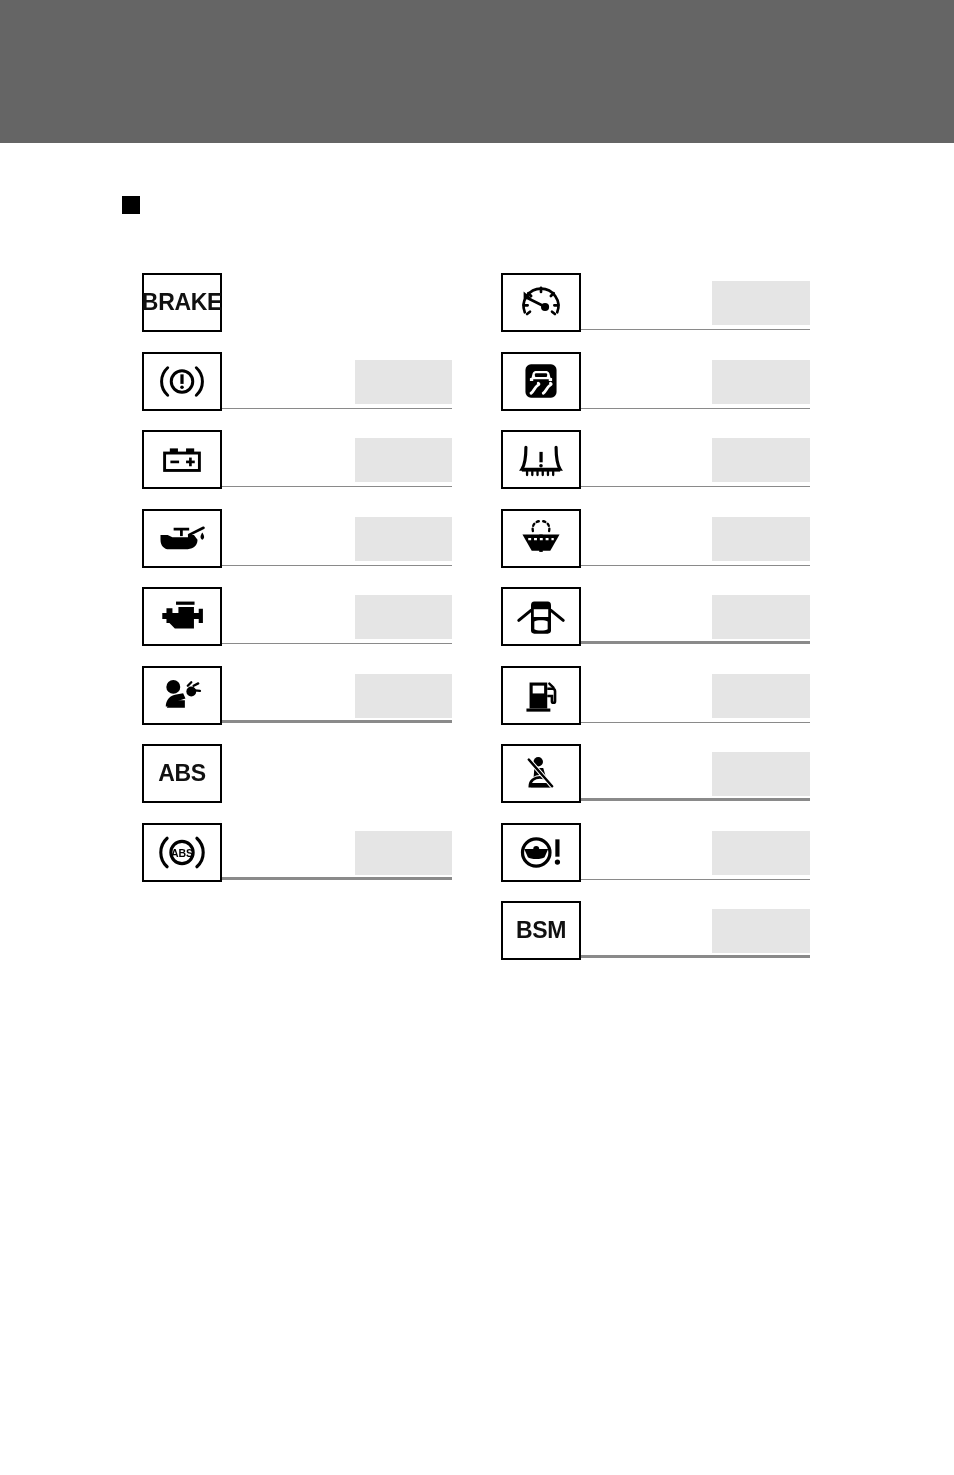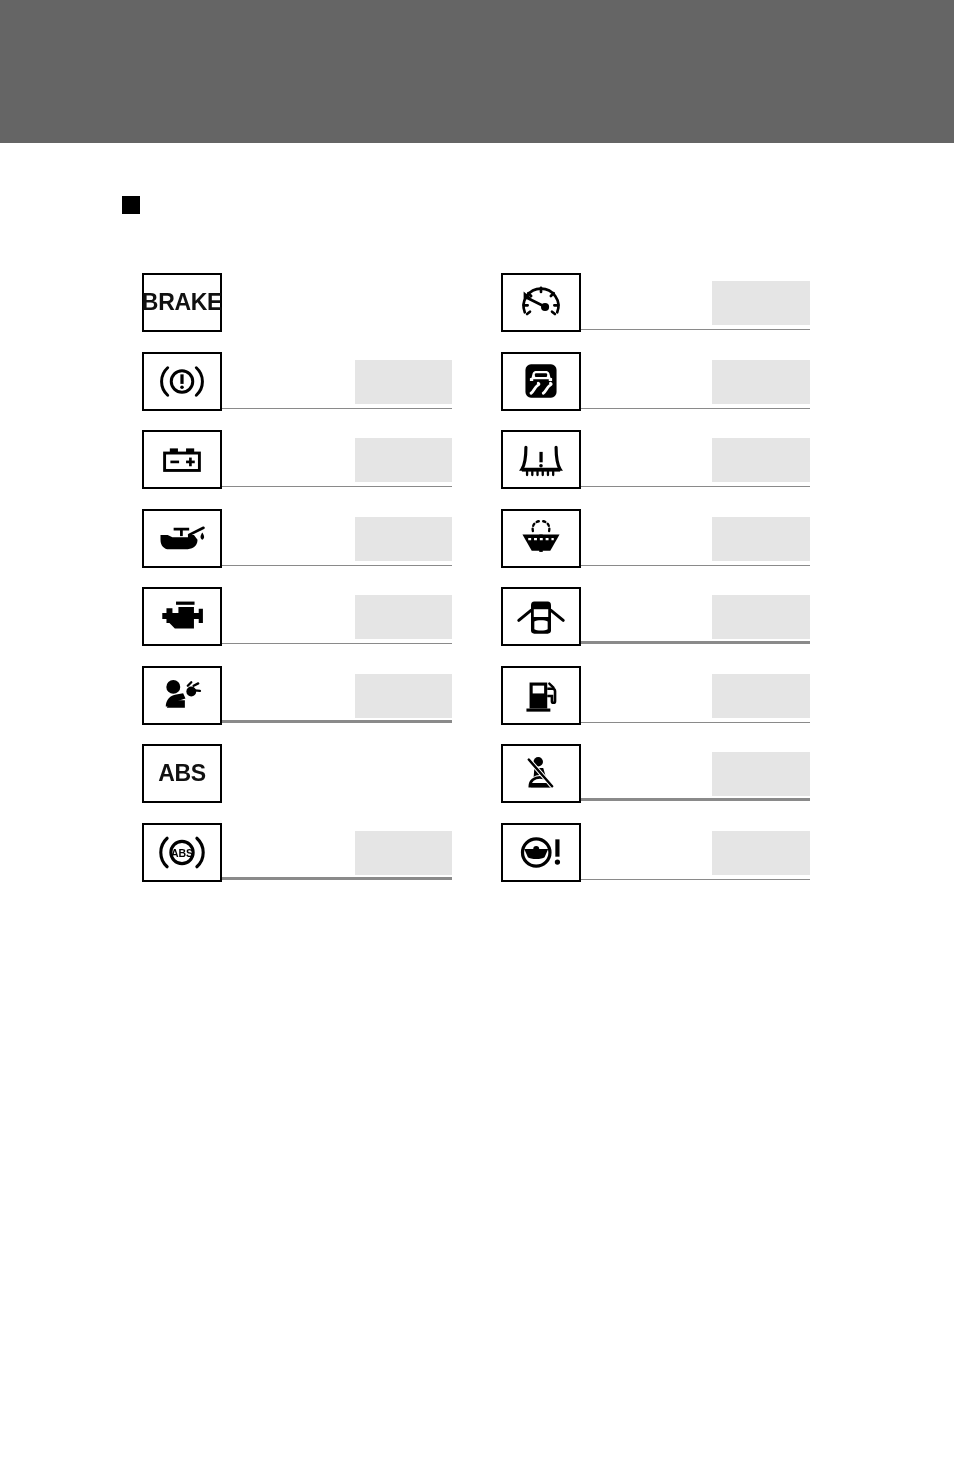--- a/index.html
+++ b/index.html
@@ -396,14 +396,24 @@
               <circle cx="42" cy="30" r="5" fill="#000"></circle>
               <rect x="74" y="14" width="7" height="29" fill="#000"></rect>
               <circle cx="77.5" cy="52" r="4.4" fill="#000"></circle>
             </svg>
           </div>
           <div class="redaction"></div>
           <div class="desc"></div>
           <div class="rule"></div>
         </div>
       </div>
+      <div class="ind-row">
+        <div class="row-inner">
+          <div class="icon-box">
+            <span class="txt">BSM</span>
+          </div>
+          <div class="redaction"></div>
+          <div class="desc"></div>
+          <div class="rule thick"></div>
+        </div>
+      </div>
     </div>
 </div>
 
 </body></html>

